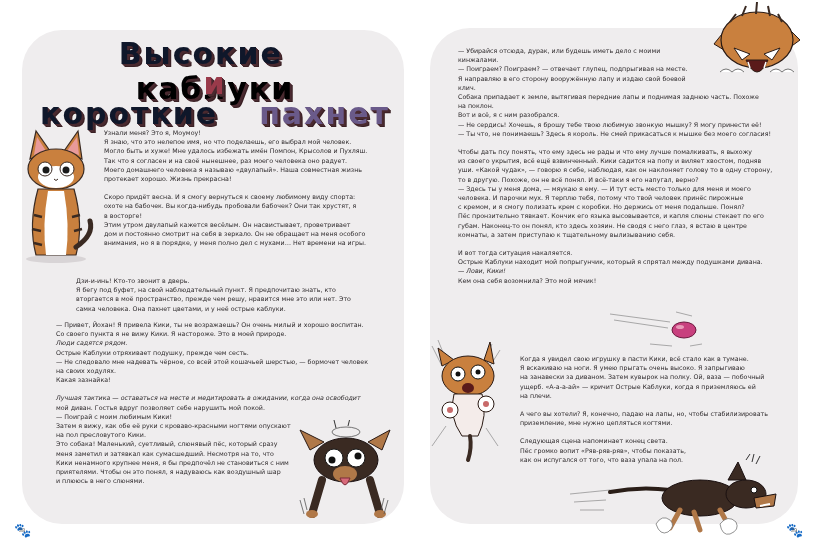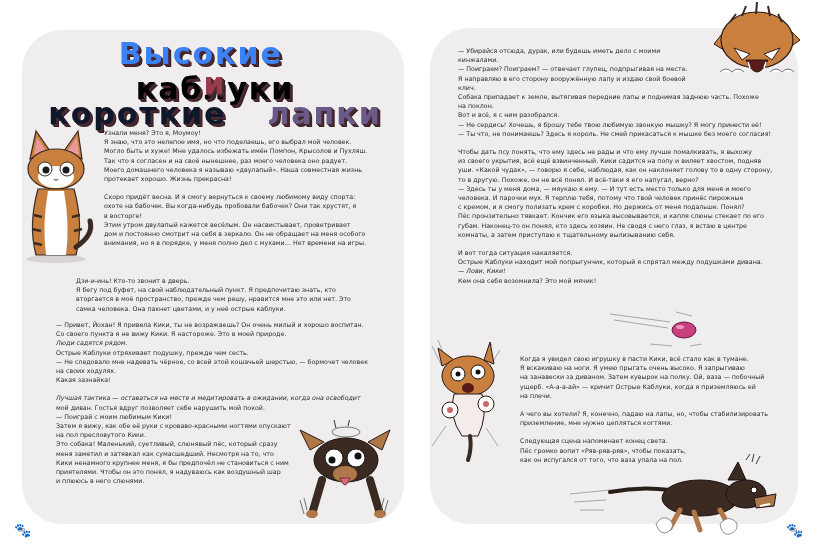--- a/index.html
+++ b/index.html
@@ -18,31 +18,31 @@
   .italic { font-style:italic; }
   .illus { position:absolute; }
   .page-num { position:absolute; font-size:5px; color:#555; width:16px; height:16px; text-align:center; line-height:16px; }
 </style>
 </head>
 <body>
 
 <div id="left-card" class="page-card"></div>
 
 <div class="title" style="top:36px;">
-  <span style="color:#3b82f6">Высокие</span>
+  <span style="color:#0f172a">Высокие</span>
   <span style="width:16px"></span>
   <span style="color:#000000">каблуки</span>
 </div>
 <div class="title" style="top:66px;">
   <span style="color:#9a3a4a">и</span>
 </div>
 <div class="title" style="top:96px;">
   <span style="color:#0f172a">короткие</span>
   <span style="width:16px"></span>
-  <span style="color:#6a5a8a">лапки</span>
+  <span style="color:#6a5a8a">пахнет</span>
 </div>
 
 <svg class="illus" style="left:16px; top:125px;" width="82" height="140" viewBox="0 0 82 140">
   <ellipse cx="40" cy="134" rx="30" ry="4" fill="#d8d4d6"></ellipse>
   <path d="M14 34 L20 6 L34 26 Z" fill="#c9803e" stroke="#3a2a22" stroke-width="1.2"></path>
   <path d="M18 30 L21 12 L30 26 Z" fill="#e89a9a"></path>
   <path d="M48 26 L62 6 L66 34 Z" fill="#c9803e" stroke="#3a2a22" stroke-width="1.2"></path>
   <path d="M51 26 L61 12 L63 30 Z" fill="#e89a9a"></path>
   <ellipse cx="40" cy="44" rx="28" ry="20" fill="#c9803e" stroke="#3a2a22" stroke-width="1.2"></ellipse>
   <ellipse cx="40" cy="52" rx="18" ry="11" fill="#fff"></ellipse>

